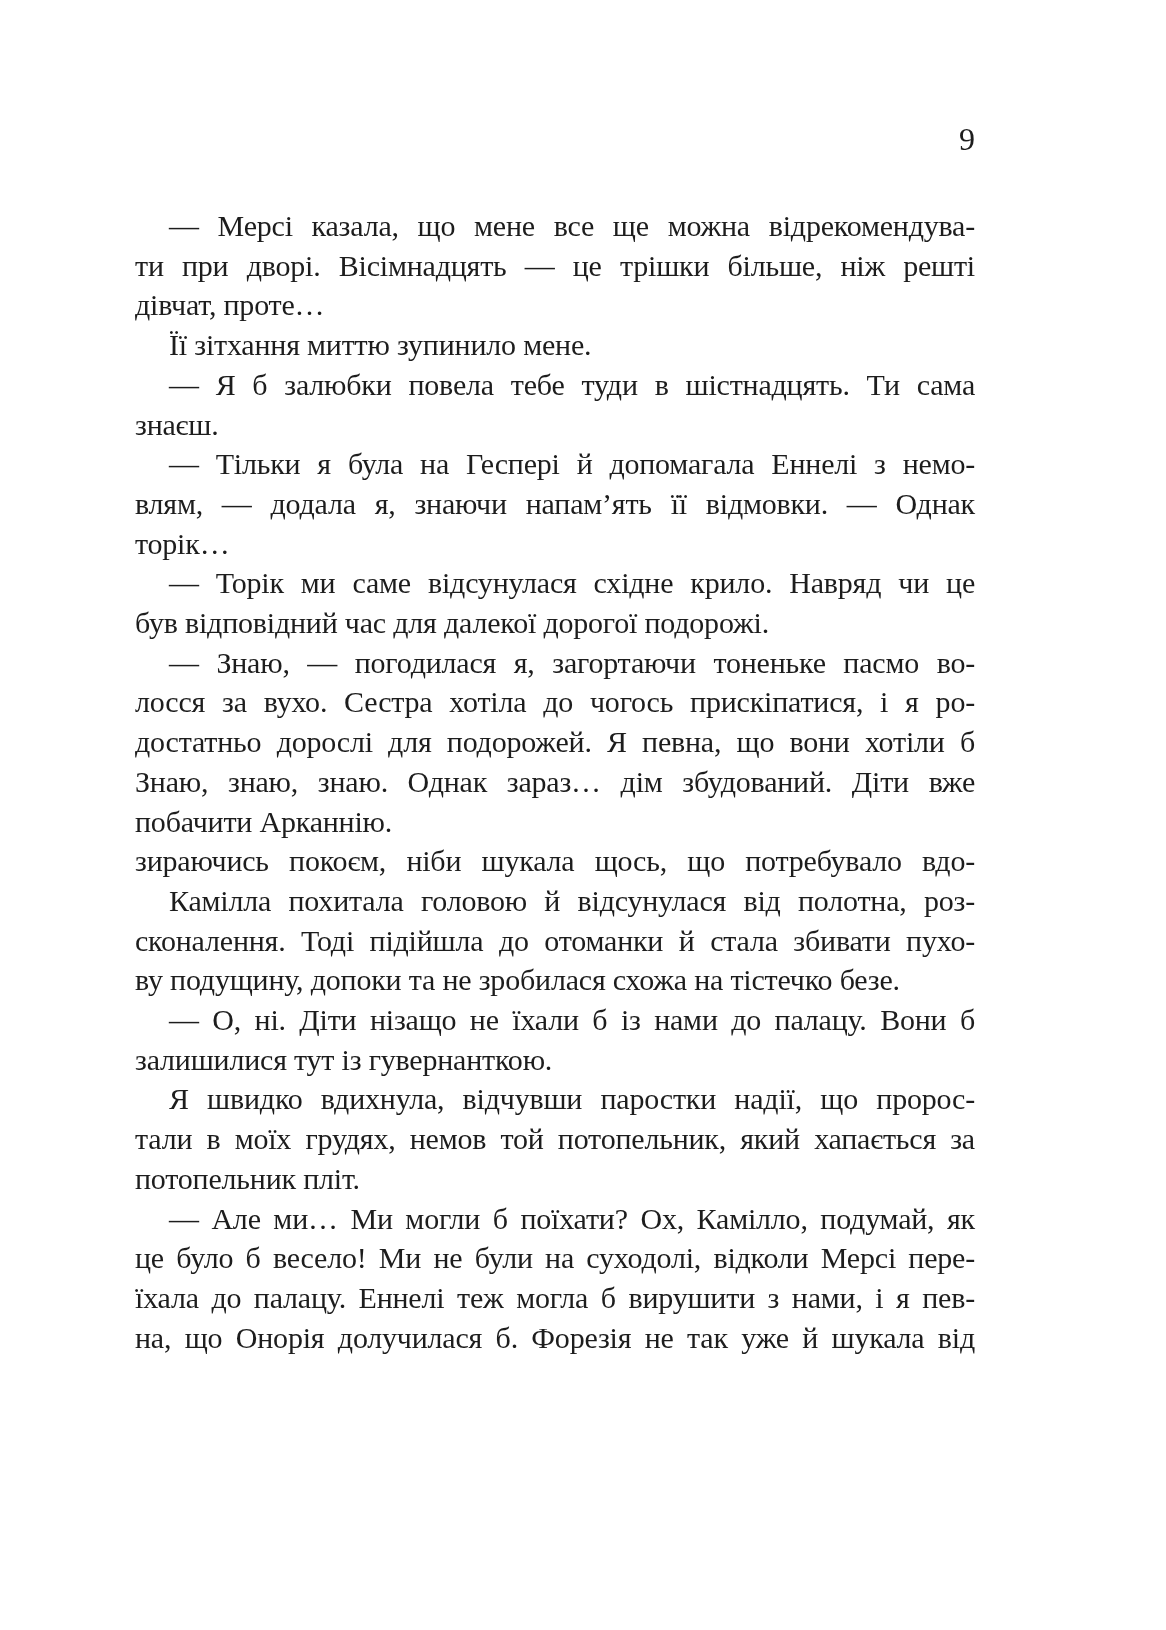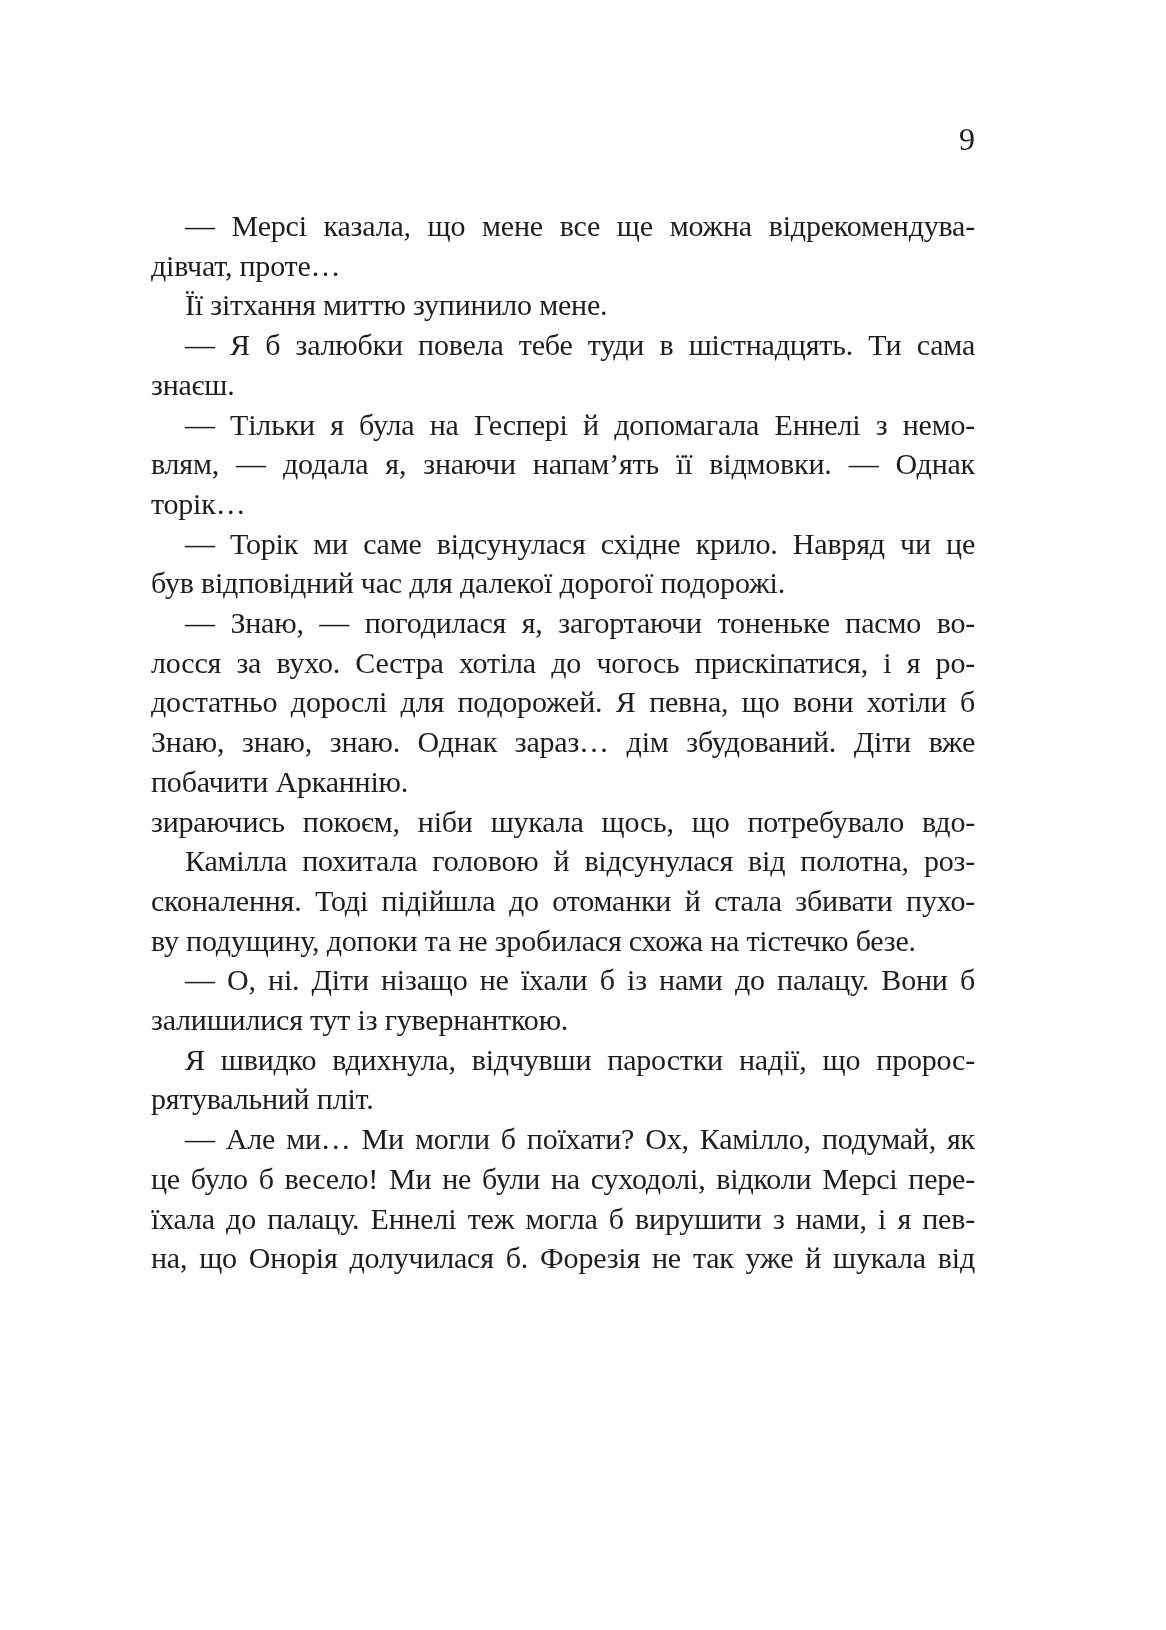--- a/index.html
+++ b/index.html
@@ -29,36 +29,36 @@
   }
   .content {
     margin: 47px 191px 0 135px; 
     font-size: 30px;
     line-height: 39.7px;
     letter-spacing: -0.2px;
   }
   .line {
     text-align: justify;
     text-align-last: justify;
-    margin-left: 16px;
   }
   .line.last {
     text-align-last: left;
   }
   .line.indent {
     text-indent: 34px;
   }
 </style>
 </head>
 <body>
 
 <div class="page">
   <div class="folio">9</div>
   <div class="content">
     <div class="line indent">— Мерсі казала, що мене все ще можна відрекомендува-</div>
+    <div class="line">ти при дворі. Вісімнадцять — це трішки більше, ніж решті</div>
     <div class="line last">дівчат, проте…</div>
     <div class="line indent last">Її зітхання миттю зупинило мене.</div>
     <div class="line indent">— Я б залюбки повела тебе туди в шістнадцять. Ти сама</div>
     <div class="line last">знаєш.</div>
     <div class="line indent">— Тільки я була на Геспері й допомагала Еннелі з немо-</div>
     <div class="line">влям, — додала я, знаючи напам’ять її відмовки. — Однак</div>
     <div class="line last">торік…</div>
     <div class="line indent">— Торік ми саме відсунулася східне крило. Навряд чи це</div>
     <div class="line last">був відповідний час для далекої дорогої подорожі.</div>
     <div class="line indent">— Знаю, — погодилася я, загортаючи тоненьке пасмо во-</div>
@@ -66,19 +66,20 @@
     <div class="line">достатньо дорослі для подорожей. Я певна, що вони хотіли б</div>
     <div class="line">Знаю, знаю, знаю. Однак зараз… дім збудований. Діти вже</div>
     <div class="line last">побачити Арканнію.</div>
     <div class="line">зираючись покоєм, ніби шукала щось, що потребувало вдо-</div>
     <div class="line indent">Камілла похитала головою й відсунулася від полотна, роз-</div>
     <div class="line">сконалення. Тоді підійшла до отоманки й стала збивати пухо-</div>
     <div class="line last">ву подущину, допоки та не зробилася схожа на тістечко безе.</div>
     <div class="line indent">— О, ні. Діти нізащо не їхали б із нами до палацу. Вони б</div>
     <div class="line last">залишилися тут із гувернанткою.</div>
     <div class="line indent">Я швидко вдихнула, відчувши паростки надії, що пророс-</div>
-    <div class="line last">рятувальний пліт.</div>
+    <div class="line">тали в моїх грудях, немов той потопельник, який хапається за</div>
+    <div class="line last">потопельник пліт.</div>
     <div class="line indent">— Але ми… Ми могли б поїхати? Ох, Камілло, подумай, як</div>
     <div class="line">це було б весело! Ми не були на суходолі, відколи Мерсі пере-</div>
     <div class="line">їхала до палацу. Еннелі теж могла б вирушити з нами, і я пев-</div>
     <div class="line">на, що Онорія долучилася б. Форезія не так уже й шукала від</div>
   </div>
 </div>
 
 </body></html>

